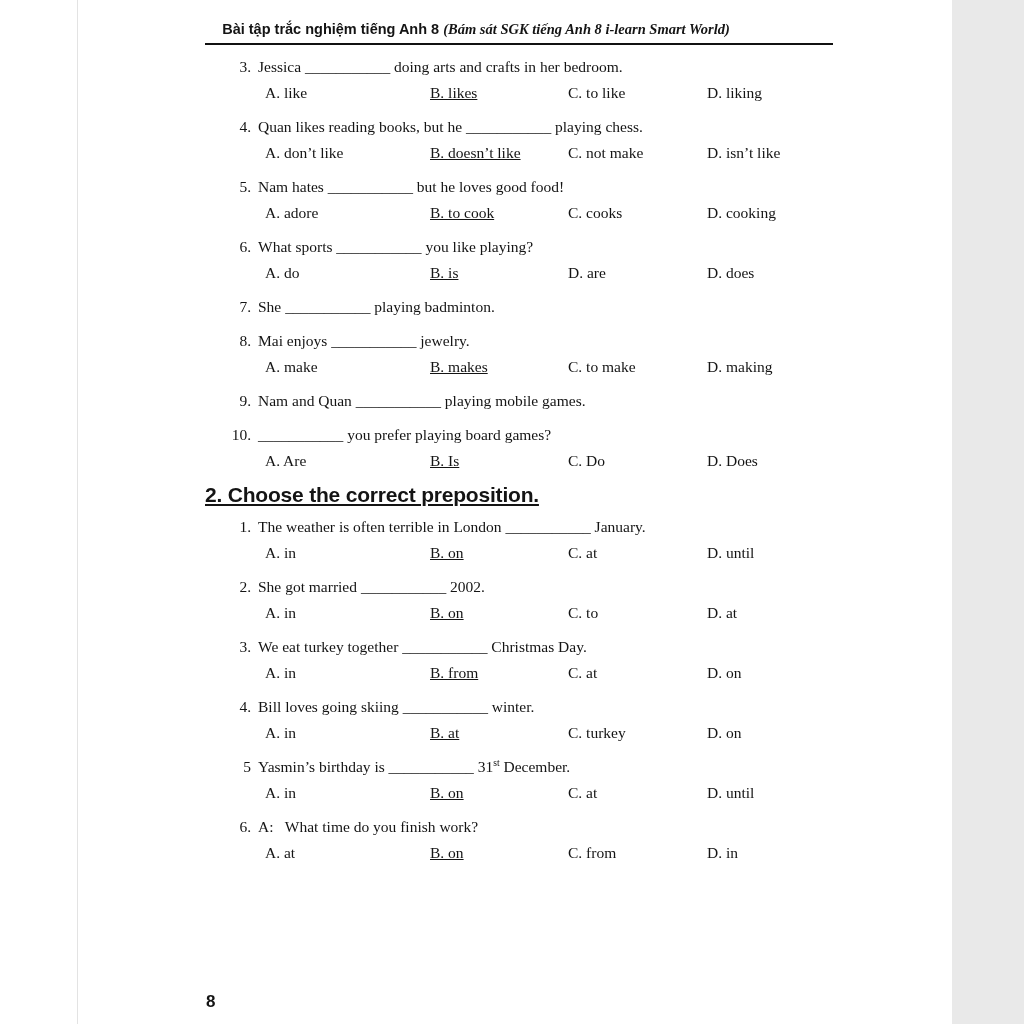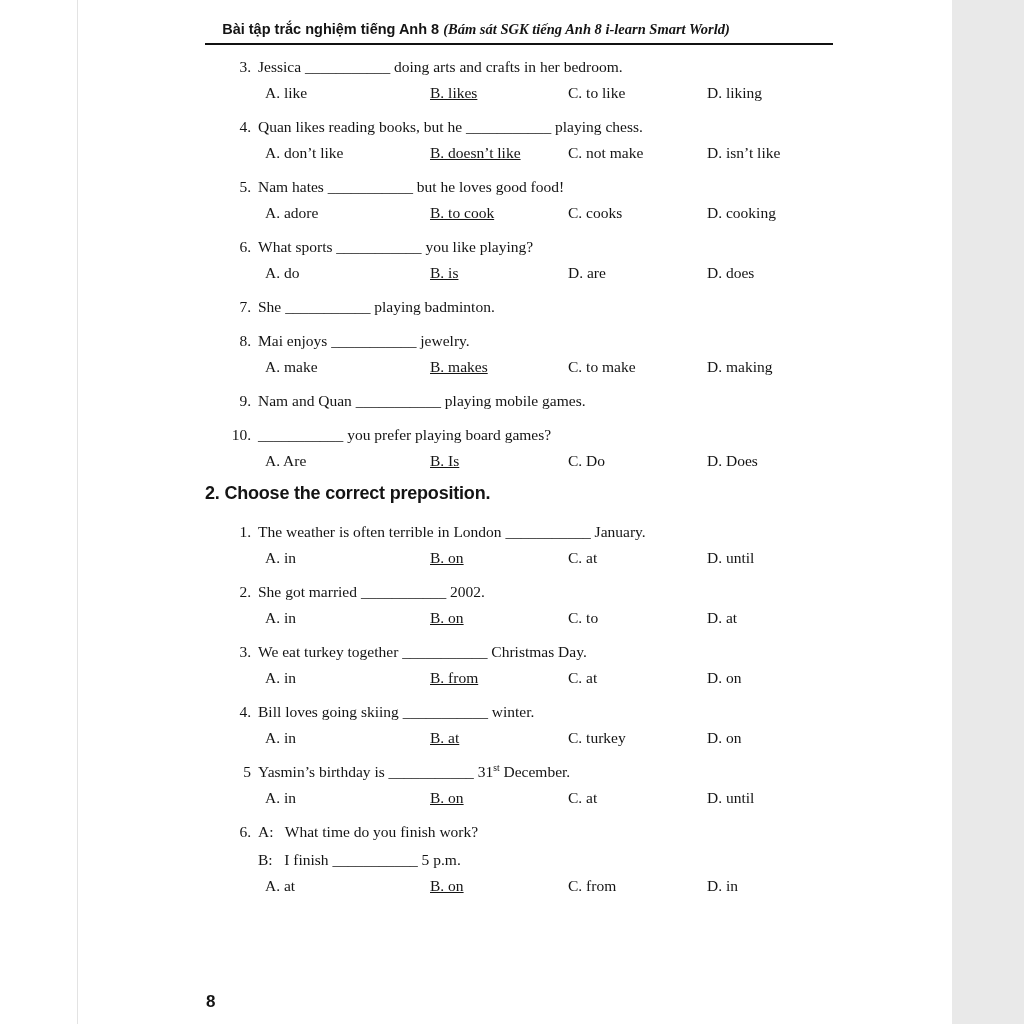--- a/index.html
+++ b/index.html
@@ -65,23 +65,24 @@
     line-height: 24px;
     margin-top: 2px;
   }
   .opt:nth-child(1) { width: 165px; }
   .opt:nth-child(2) { width: 138px; text-decoration: underline; }
   .opt:nth-child(3) { width: 139px; }
   .opt:nth-child(4) { flex: 1; }
   .section-heading {
     font-family: "Liberation Sans", sans-serif;
     font-weight: 700;
-    font-size: 18px;
-    margin: 8px 0 16px -25px;
+    font-size: 21px;
+    margin: 8px 0 8px -25px;
     letter-spacing: -0.2px;
+    text-decoration: underline;
   }
   .page-number {
     position: absolute;
     left: 206px;
     bottom: 12px;
     font-family: "Liberation Sans", sans-serif;
     font-weight: 700;
     font-size: 17px;
   }
 </style>
@@ -203,21 +204,20 @@
           <div class="q-line"><span class="q-num">5</span><span class="q-text"><span>Yasmin’s birthday is ___________ 31</span><sup>st</sup><span> December.</span></span></div>
           <div class="options">
             <span class="opt">A. in</span>
             <span class="opt">B. on</span>
             <span class="opt">C. at</span>
             <span class="opt">D. until</span>
           </div>
         </div>
         <div class="question">
           <div class="q-line"><span class="q-num">6.</span><span class="q-text">A:   What time do you finish work?</span></div>
-          <div class="q-line"><span class="q-num"></span><span class="q-text">B:   I finish ___________ 5 p.m.</span></div>
           <div class="options">
             <span class="opt">A. at</span>
             <span class="opt">B. on</span>
             <span class="opt">C. from</span>
             <span class="opt">D. in</span>
           </div>
         </div>
       </div>
   </div>
 

